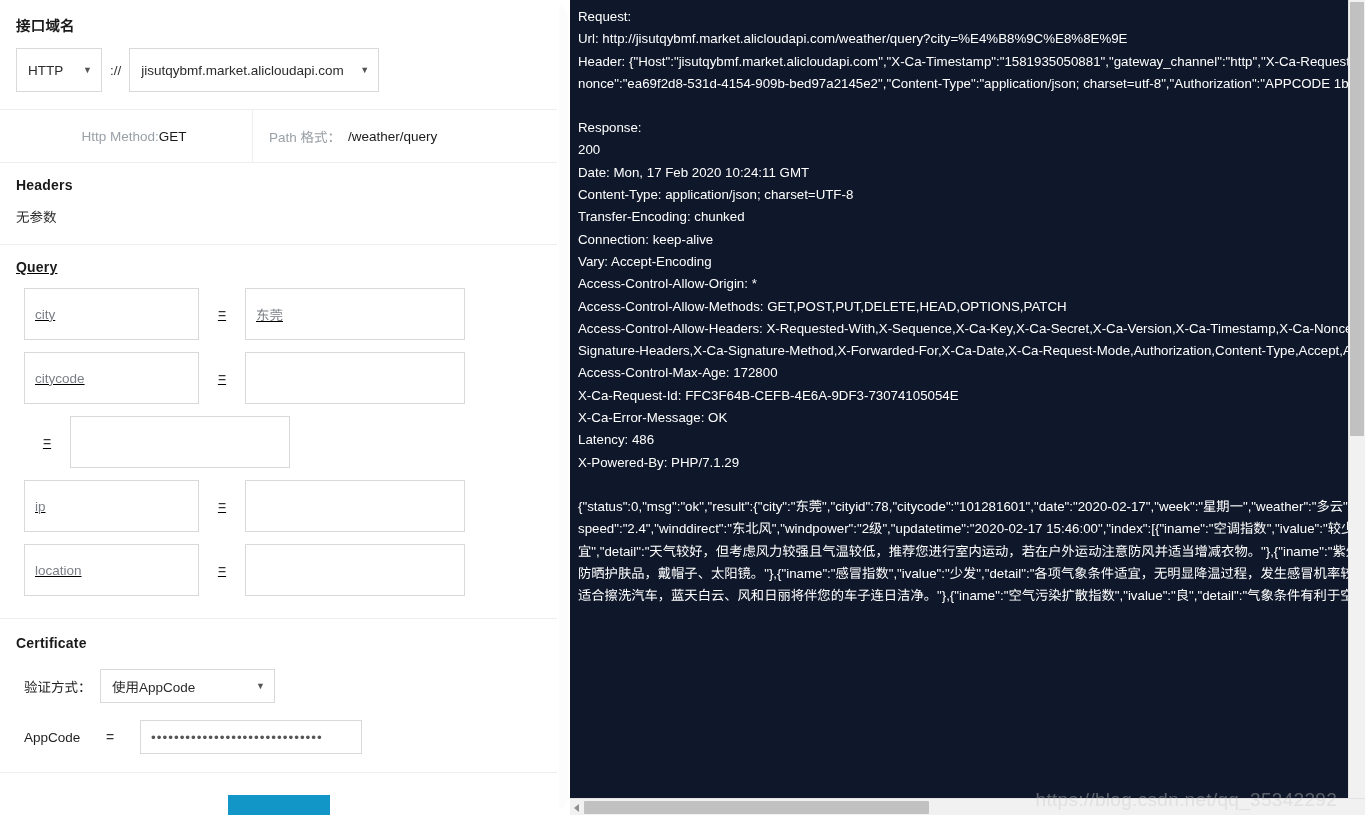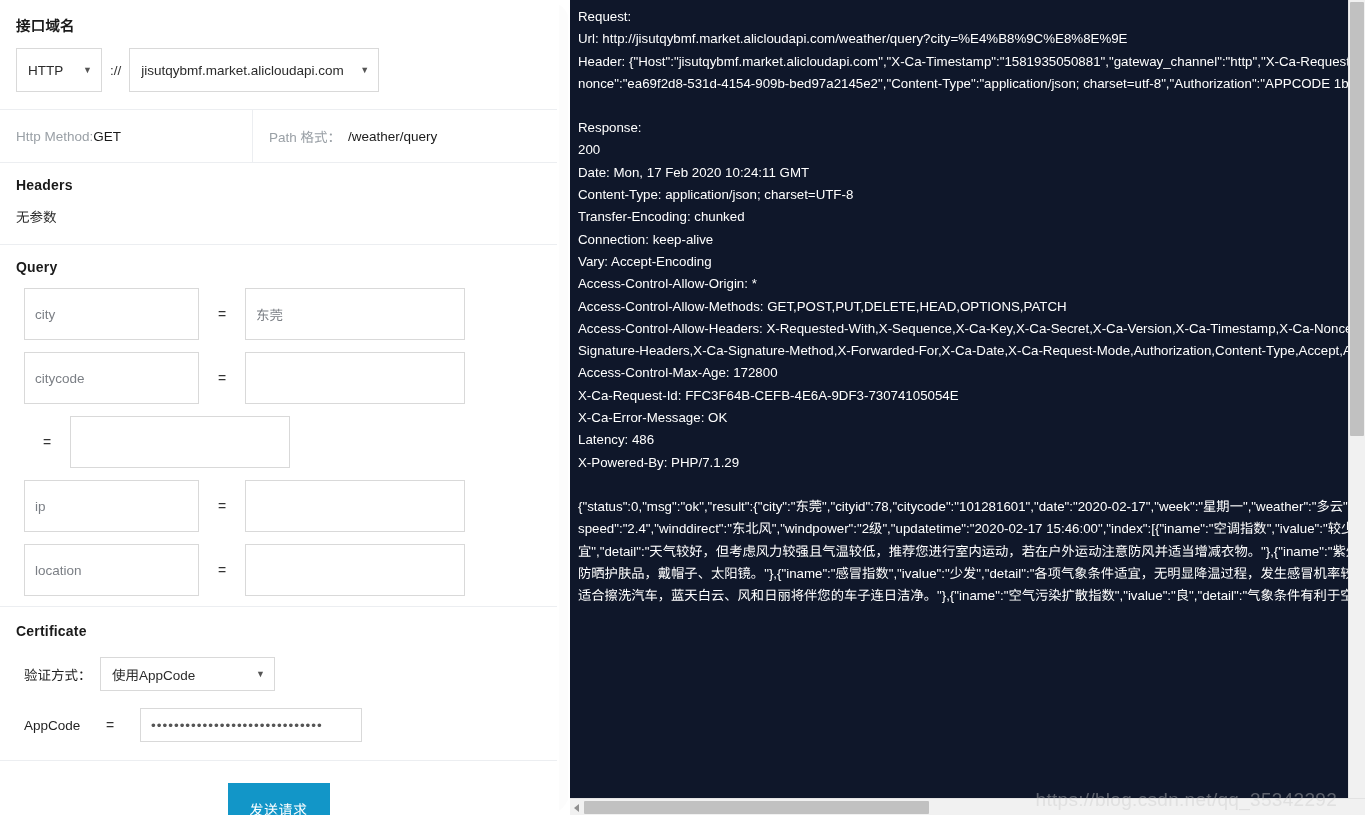--- a/index.html
+++ b/index.html
@@ -91,20 +91,21 @@
     height: 53px;
     border-bottom: 1px solid #eceef1;
   }
   .method-cell {
     flex: 0 0 253px;
     display: flex;
     align-items: center;
     padding-left: 16px;
     font-size: 13.5px;
     border-right: 1px solid #eceef1;
+    justify-content: center;
   }
   .path-cell {
     flex: 1;
     display: flex;
     align-items: center;
     padding-left: 16px;
     font-size: 13.5px;
   }
   .dim-label { color: #9aa0a6; }
   .val-strong { color: #1a1a1a; }
@@ -361,21 +362,21 @@
               <span class="gap-s"></span>
               <span class="val-strong">/weather/query</span>
           </div>
         </div>
 
         <div class="section" style="padding-bottom:18px;">
           <div class="sec-title">Headers</div>
           <p class="noparam">无参数</p>
         </div>
 
-        <div class="section" style="padding-bottom:8px;">
+        <div class="section" style="padding-bottom:20px;text-decoration:underline;">
           <div class="sec-title">Query</div>
 
           <div class="q-row">
             <input class="inp inp-key" readonly="" value="city" style="">
             <span class="eq">=</span>
             <input class="inp inp-val" value="东莞" style="">
           </div>
           <div class="q-row">
             <input class="inp inp-key" readonly="" value="citycode" style="">
             <span class="eq">=</span>

